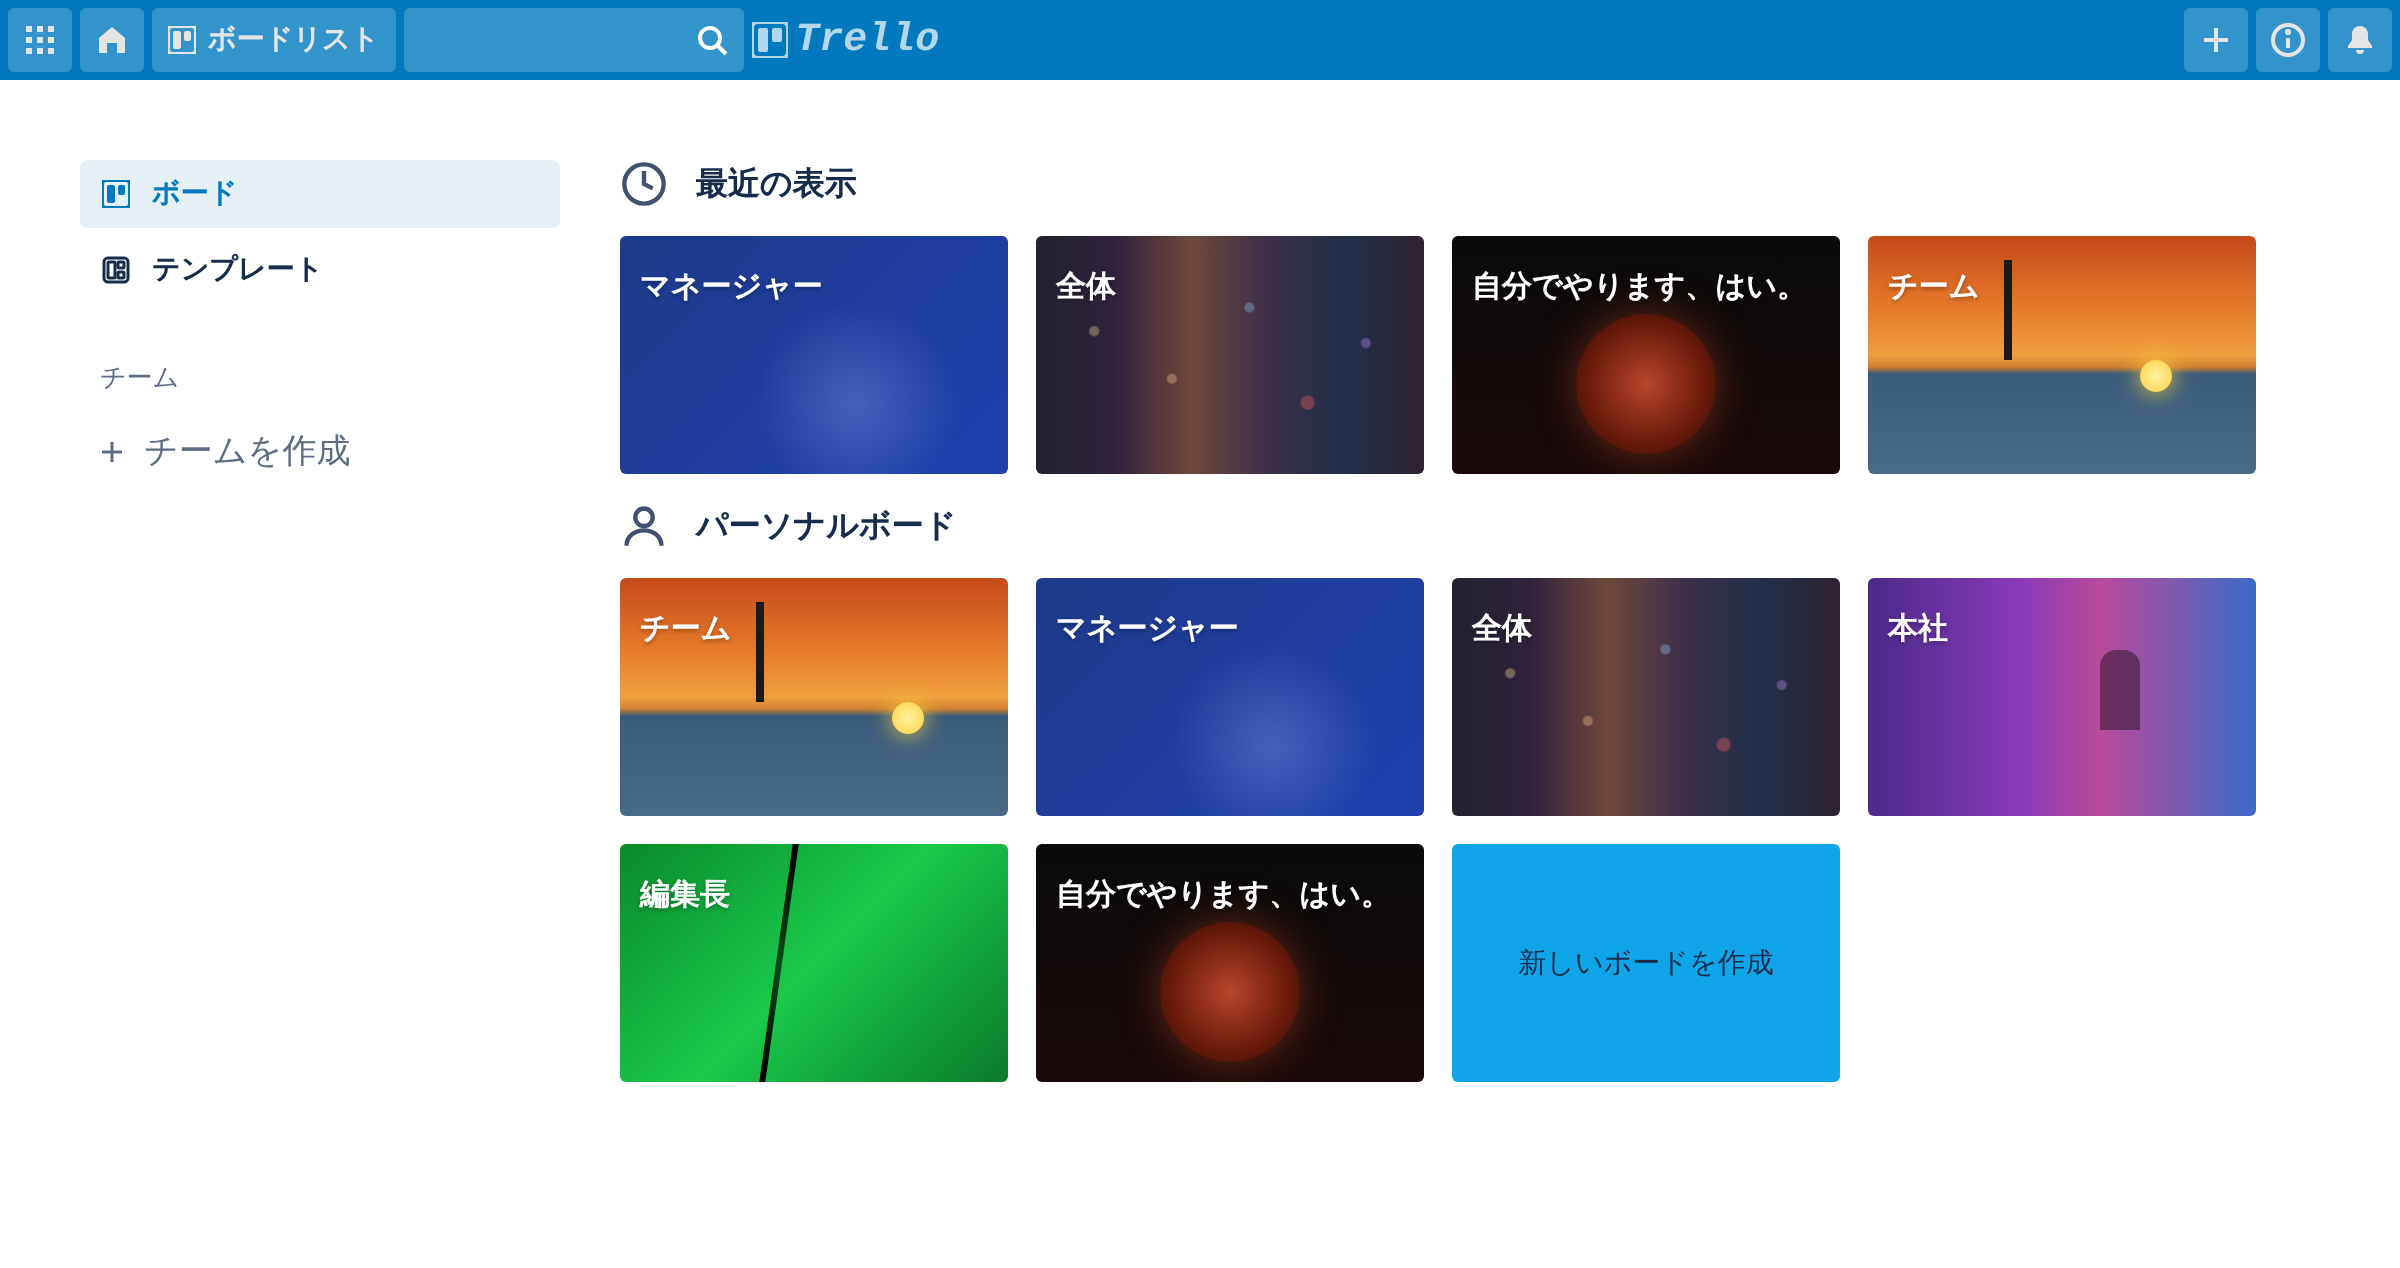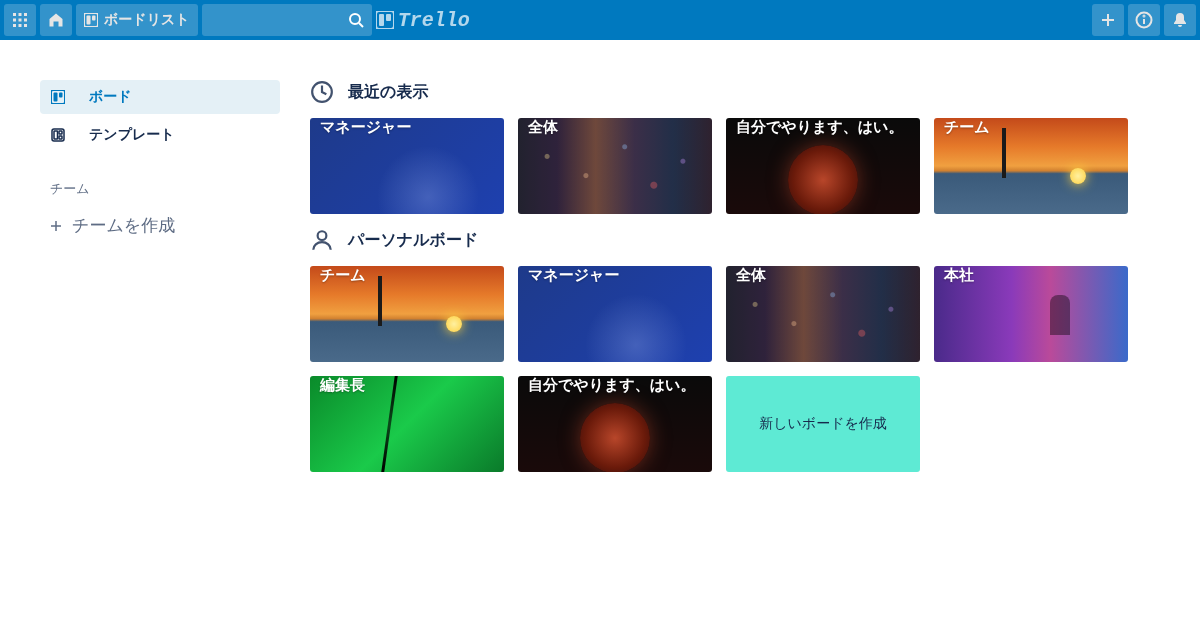--- a/index.html
+++ b/index.html
@@ -13,38 +13,38 @@
 .header-center { flex: 1; display: flex; align-items: center; font-family: Liberation Mono, monospace; }
 .logo { color: rgba(255,255,255,0.7); font-size: 20px; font-weight: bold; font-style: italic; display: flex; align-items: center; gap: 4px; }
 .header-right { display: flex; gap: 4px; }
 
 
 .main { display: flex; padding: 40px 40px 0 40px; gap: 30px; }
 .sidebar { width: 240px; flex-shrink: 0; }
 .content { flex: 1; }
 
 
-.nav-item { display: flex; align-items: center; gap: 23px; padding: 8px 10px; border-radius: 4px; cursor: pointer; font-size: 14px; font-weight: bold; color: #172b4d; margin-bottom: 4px; }
+.nav-item { display: flex; align-items: center; gap: 10px; padding: 8px 10px; border-radius: 4px; cursor: pointer; font-size: 14px; font-weight: bold; color: #172b4d; margin-bottom: 4px; }
 .nav-item.active { background: #e4f0f6; color: #0079bf; }
 .nav-item .nav-icon { width: 16px; height: 16px; display: flex; align-items: center; justify-content: center; }
 .sidebar-section { margin-top: 20px; }
 .sidebar-label { font-size: 13px; color: #5e6c84; padding: 8px 10px; }
 .sidebar-action { display: flex; align-items: center; gap: 10px; padding: 8px 10px; font-size: 17px; color: #5e6c84; cursor: pointer; }
 
 
 .section { margin-bottom: 14px; }
 .section-header { display: flex; align-items: center; gap: 14px; margin-bottom: 14px; }
 .section-icon { width: 24px; height: 24px; color: #42526e; }
 .section-title { font-size: 16px; font-weight: bold; color: #172b4d; }
 
 
 .board-grid { display: grid; grid-template-columns: repeat(4, 194px); gap: 14px; }
-.board-card { height: 96px; border-radius: 3px; padding: 0 10px; cursor: pointer; position: relative; overflow: hidden; }
+.board-card { height: 119px; border-radius: 3px; padding: 16px 10px; cursor: pointer; position: relative; overflow: hidden; }
 .board-title { color: #fff; font-weight: bold; font-size: 15px; position: relative; z-index: 2; text-shadow: 0 1px 2px rgba(0,0,0,0.3); }
-.board-card.create { background: #5eead4; display: flex; align-items: center; justify-content: center; }
+.board-card.create { background: #0ea5e9; display: flex; align-items: center; justify-content: center; }
 .board-card.create .board-title { color: #172b4d; font-weight: normal; font-size: 14px; text-shadow: none; }
 
 
 .bg-blue { background: linear-gradient(135deg, #1e3a8a, #1e40af); }
 .bg-blue::after { content:''; position:absolute; left:30%; top:20%; width:120px; height:120px; background: radial-gradient(circle, rgba(180,200,255,0.25), transparent 60%); border-radius:50%; }
 .bg-city { background: linear-gradient(rgba(0,0,0,0.2), rgba(0,0,0,0.2)), linear-gradient(90deg, #2a2a3a 0%, #3a2a4a 20%, #8a5a4a 40%, #4a3a5a 60%, #2a3a5a 80%, #3a2a3a 100%); position:relative; }
 .bg-city::before { content:''; position:absolute; inset:0; background:
   radial-gradient(circle at 15% 40%, rgba(255,230,150,0.35) 0 2px, transparent 3px),
   radial-gradient(circle at 35% 60%, rgba(255,200,150,0.35) 0 2px, transparent 3px),
   radial-gradient(circle at 55% 30%, rgba(150,200,255,0.35) 0 2px, transparent 3px),

